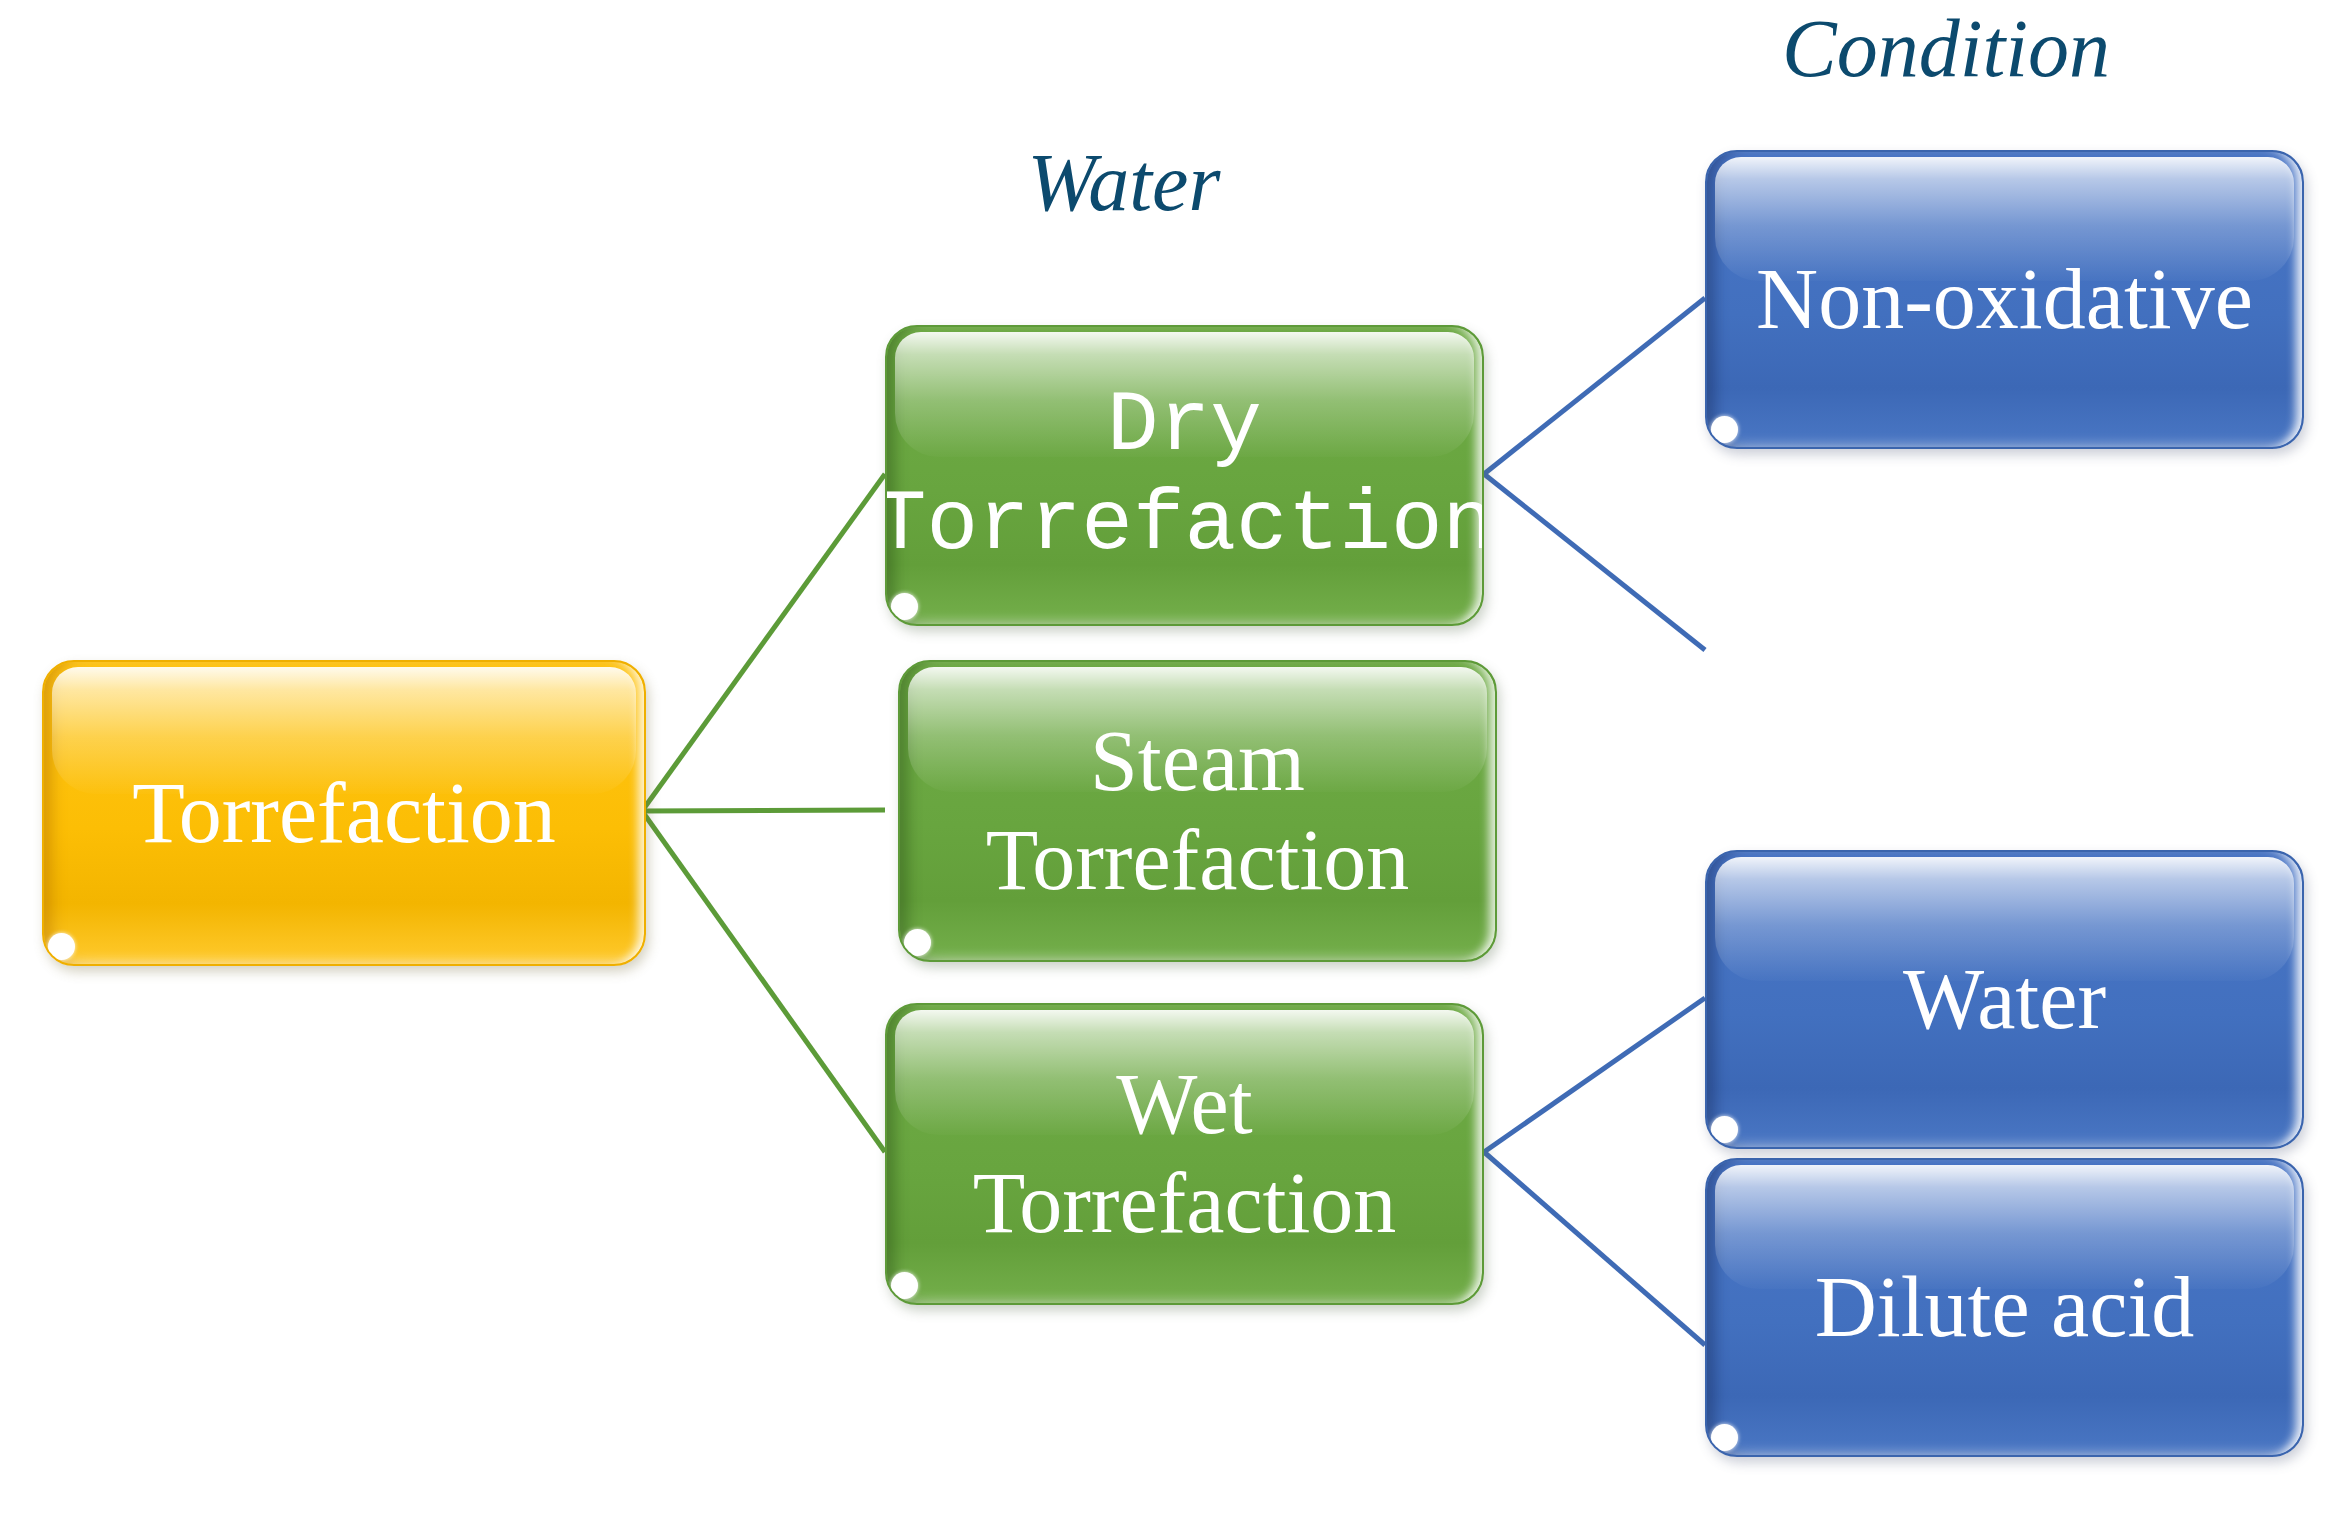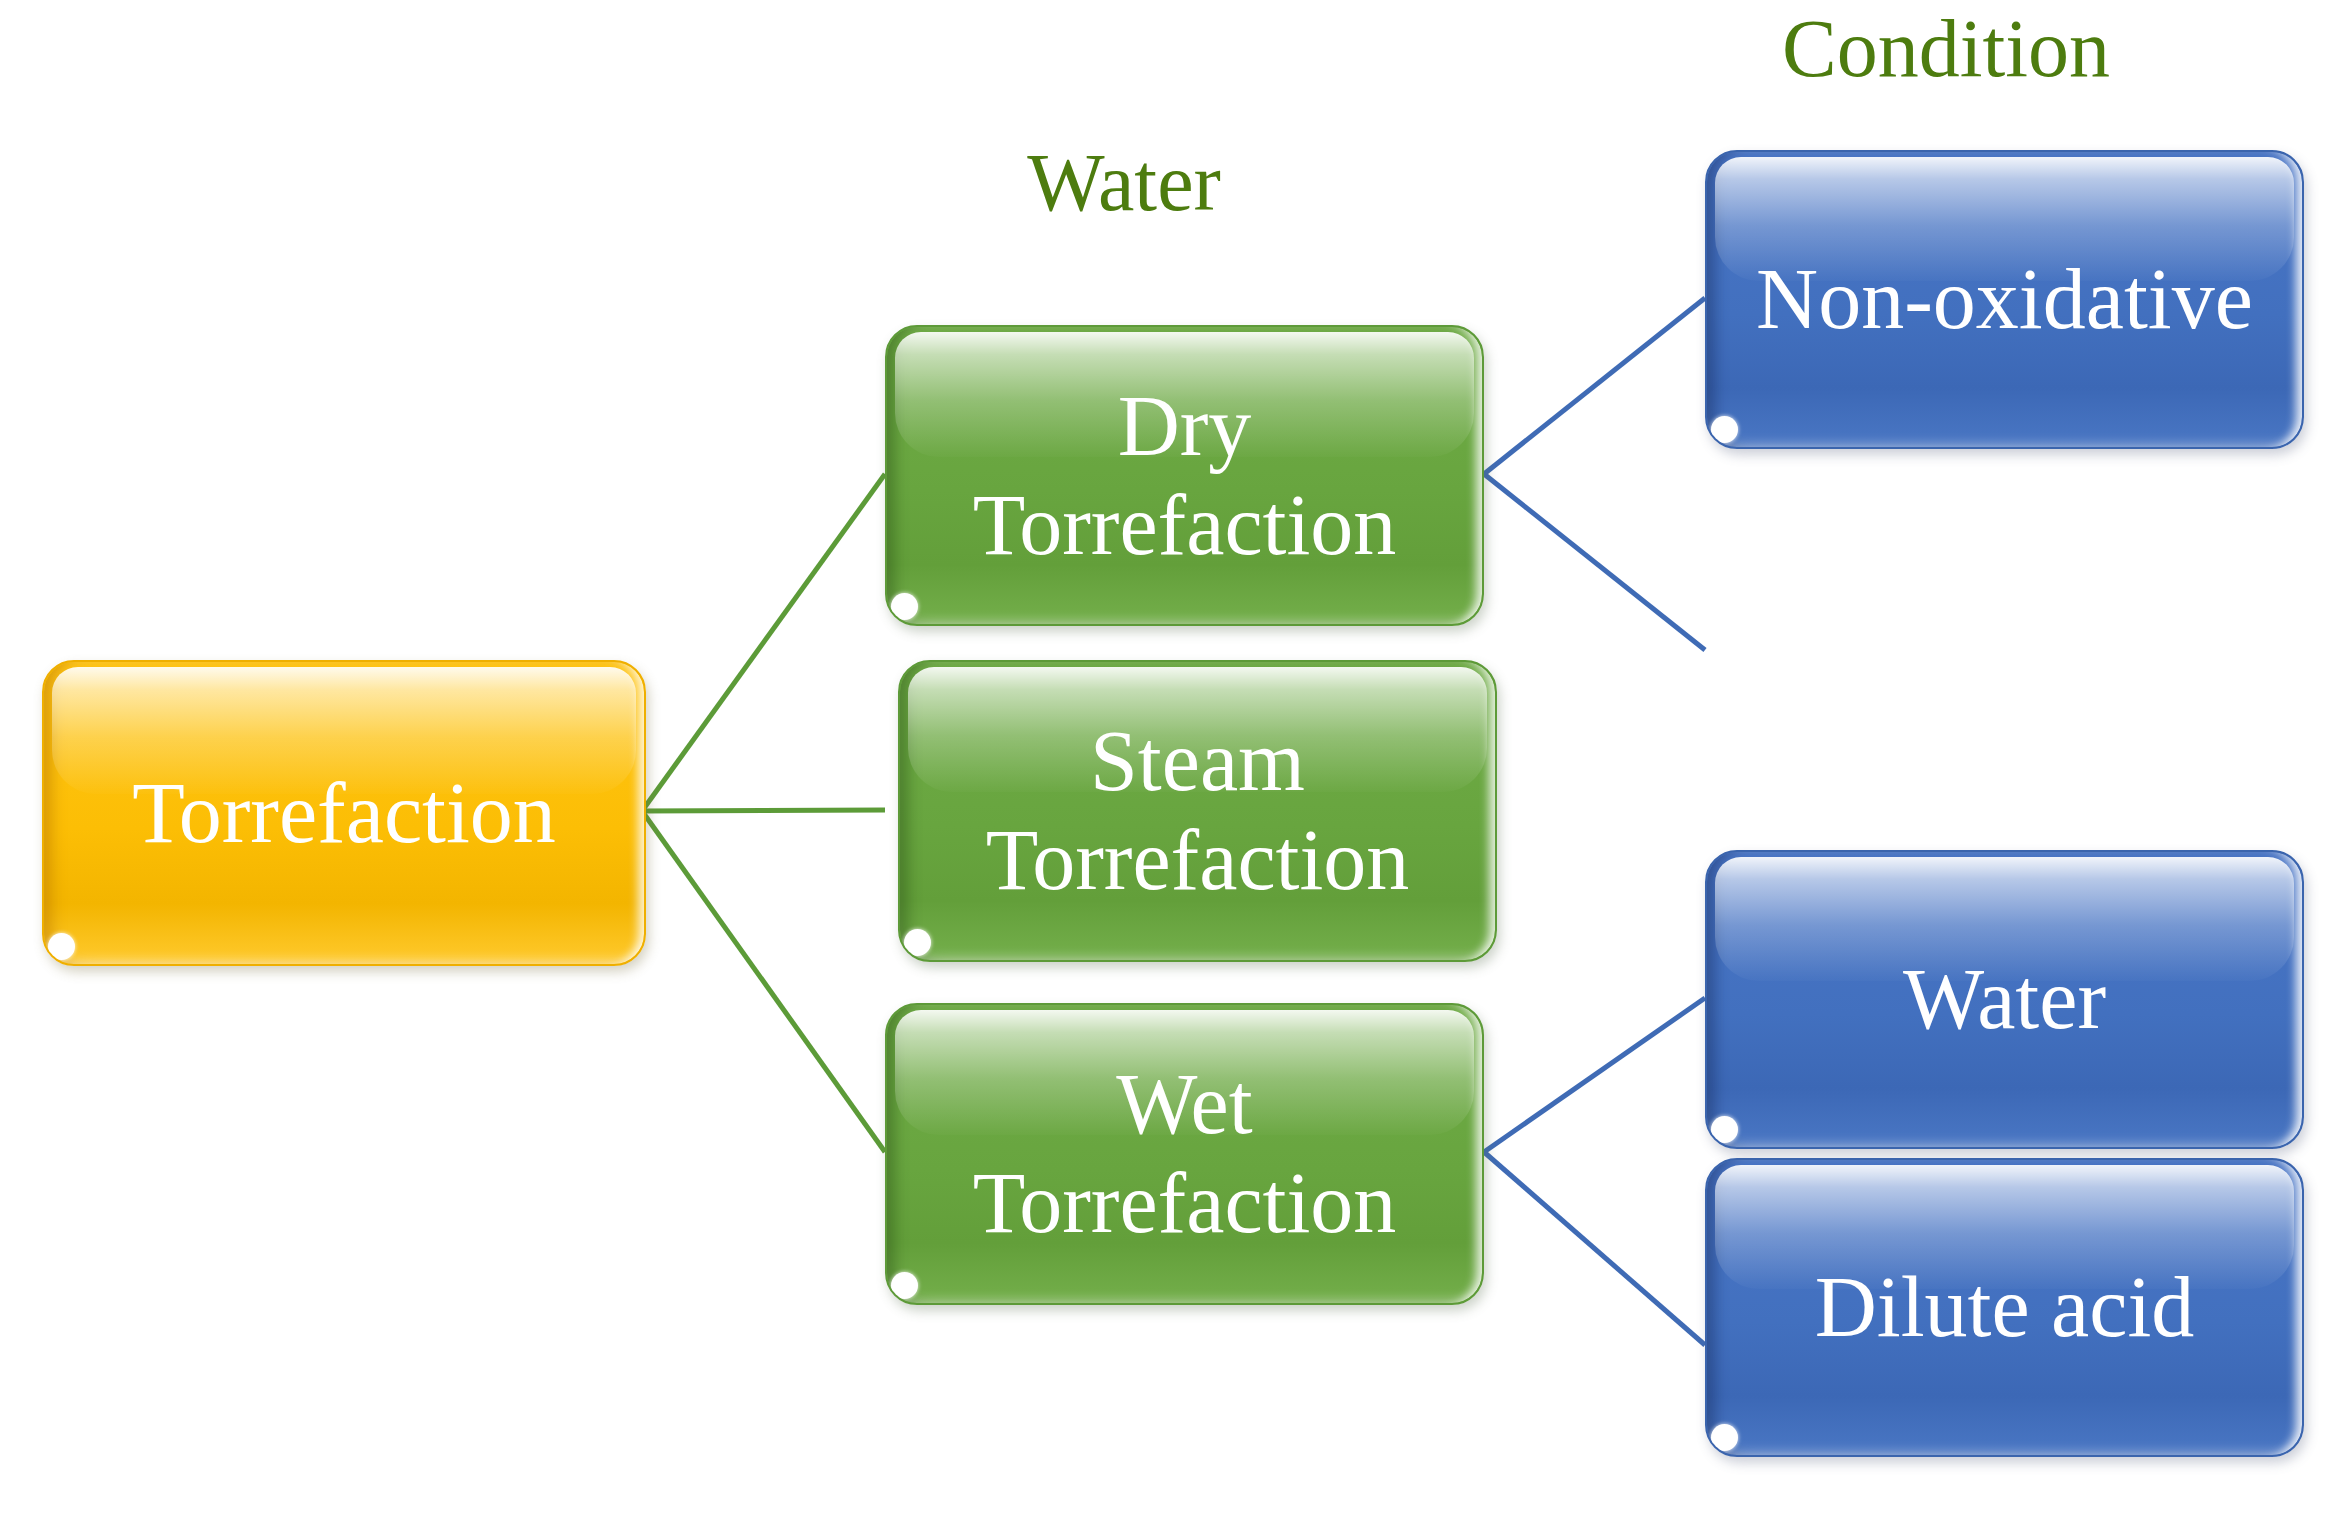--- a/index.html
+++ b/index.html
@@ -88,36 +88,37 @@
     background: linear-gradient(180deg, #4A76C6 0%, #4270BF 55%, #3C68B6 80%, #4A77C4 100%);
     border: 2px solid #3A64AD;
     box-shadow:
       3px 6px 12px rgba(90,100,130,0.30),
       inset 16px 0 14px -8px rgba(20,40,90,0.45),
       inset -12px 0 10px -6px rgba(255,255,255,0.85),
       inset 0 -10px 12px -8px rgba(255,255,255,0.45);
   }
 
   #node-torrefaction { left: 42px;   top: 660px;  width: 600px; height: 302px; }
-  #node-dry          { left: 885px;  top: 325px;  width: 595px; height: 297px; }
+  #node-dry          { left: 885px;  top: 325px;  width: 595px; height: 297px; font-family: Liberation Mono, monospace; }
   #node-steam        { left: 885px;  top: 660px;  width: 595px; height: 298px; margin-left: 13px; }
   #node-wet          { left: 885px;  top: 1003px; width: 595px; height: 298px; }
   #node-nonoxidative { left: 1705px; top: 150px;  width: 595px; height: 295px; }
   #node-oxidative    { left: 1705px; top: 505px;  width: 595px; height: 290px; }
   #node-water        { left: 1705px; top: 850px;  width: 595px; height: 295px; }
   #node-diluteacid   { left: 1705px; top: 1158px; width: 595px; height: 295px; }
 
   .col-header {
     position: absolute;
     z-index: 1;
     transform: translateX(-50%);
     font-size: 82px;
     line-height: 1.1;
-    color: #4d7c0f;
+    color: #0c4a6e;
     white-space: nowrap;
+    font-style: italic;
   }
   #header-type      { left: 1124px; top: 138px; }
   #header-condition { left: 1946px; top: 4px; }
 </style>
 </head>
 <body>
 
 <div id="canvas">
 
   <svg id="edges" viewBox="0 0 2344 1516" xmlns="http://www.w3.org/2000/svg">

